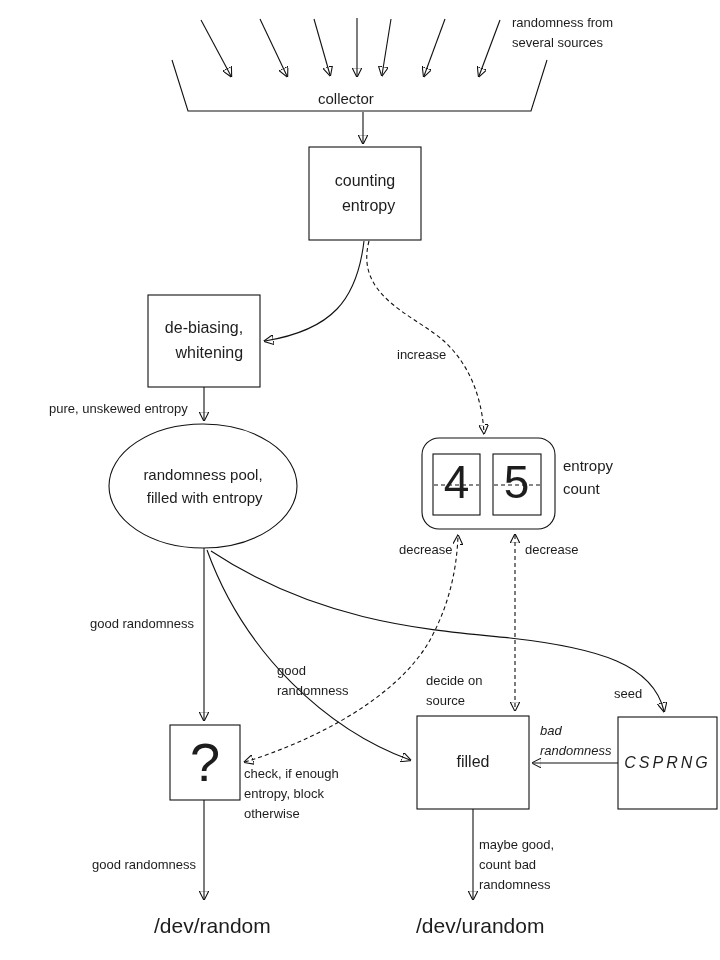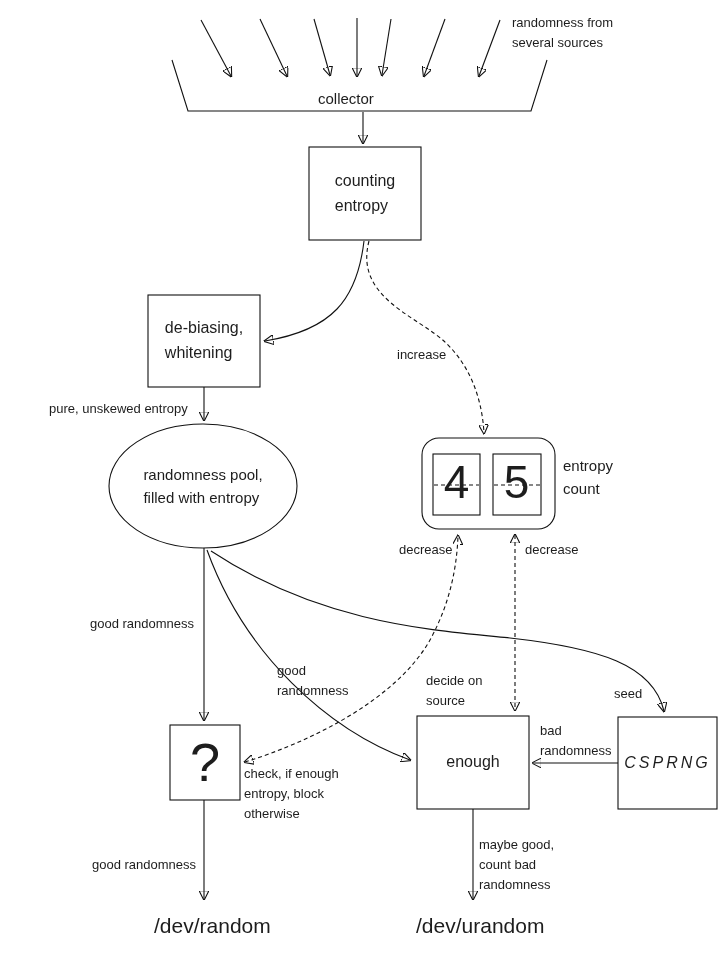--- a/index.html
+++ b/index.html
@@ -4,21 +4,21 @@
 <style>
   :root { --line:#111111; --text:#1d1d1d; --bg:#ffffff; }
   * { margin:0; padding:0; box-sizing:border-box; }
   body { background:var(--bg); font-family:"Liberation Sans","DejaVu Sans",sans-serif; }
   .stage { position:relative; width:720px; height:960px; background:var(--bg); overflow:hidden; }
   .lines { position:absolute; left:0; top:0; }
   .lines path, .lines rect, .lines ellipse, .lines line { stroke:var(--line); fill:none; stroke-width:1.1; }
   .lines .dashed { stroke-dasharray:4 3; }
   .ah { fill:var(--line); stroke:none; }
   .lbl { position:absolute; color:var(--text); font-size:13px; line-height:1.55; white-space:pre-line; }
-  .boxlbl { display:flex; align-items:center; justify-content:center; text-align:left;
+  .boxlbl { display:flex; align-items:center; justify-content:center; text-align:right;
             font-size:16px; line-height:1.55; }
   .digit { display:flex; align-items:center; justify-content:center; font-size:46px; font-weight:400; }
   .qmark { font-size:54px; font-weight:400; }
   .csprng { letter-spacing:3px; }
   .dev { font-size:21px; }
 </style>
 </head>
 <body>
 
 <div class="stage">
@@ -109,30 +109,30 @@
   <div class="lbl" style="left:90px; top:614px;">good randomness</div>
 
   <div class="lbl" style="left:277px; top:661px;">good
 randomness</div>
 
   <div class="lbl" style="left:426px; top:671px;">decide on
 source</div>
 
   <div class="lbl" style="left:614px; top:684px;">seed</div>
 
-  <div class="lbl" style="left:540px; top:721px;">bad
+  <div class="lbl" style="left:540px; top:721px;font-style:italic;">bad
 randomness</div>
 
   <div class="lbl boxlbl qmark" style="left:170px; top:725px; width:70px; height:75px;">?</div>
 
   <div class="lbl" style="left:244px; top:764px;">check, if enough
 entropy, block
 otherwise</div>
 
-  <div class="lbl boxlbl" style="left:417px; top:716px; width:112px; height:93px;">enough</div>
+  <div class="lbl boxlbl" style="left:417px; top:716px; width:112px; height:93px;">filled</div>
 
   <div class="lbl boxlbl csprng" style="left:618px; top:717px; width:99px; height:92px;font-style:italic;">CSPRNG</div>
 
   <div class="lbl" style="left:92px; top:855px;">good randomness</div>
 
   <div class="lbl" style="left:479px; top:835px;">maybe good,
 count bad
 randomness</div>
 
   <div class="lbl dev" style="left:154px; top:910px;">/dev/random</div>

